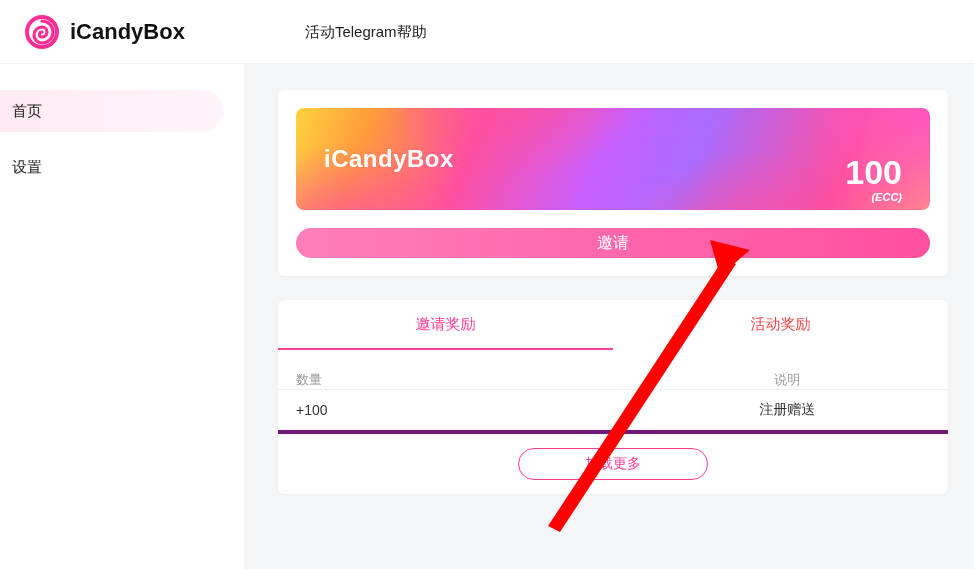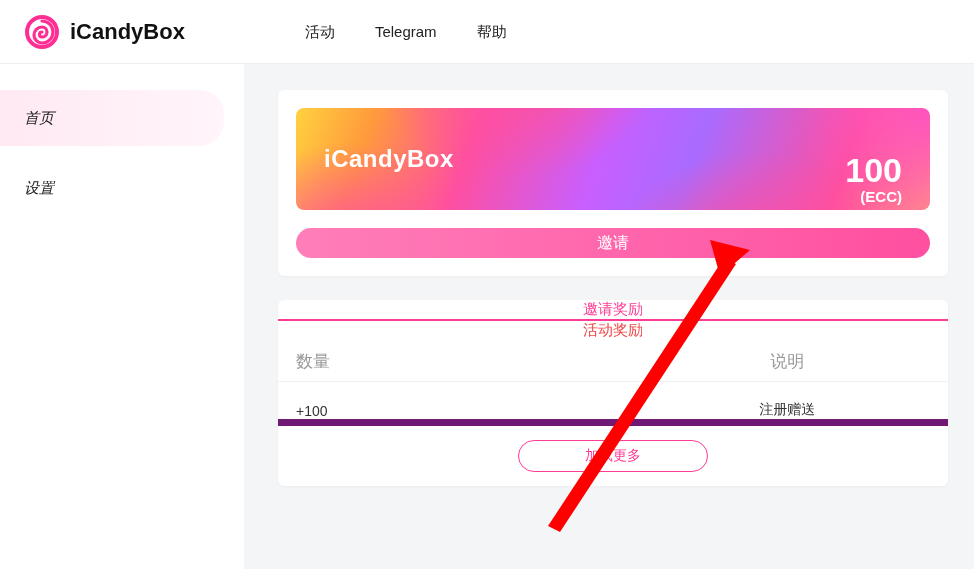--- a/index.html
+++ b/index.html
@@ -26,21 +26,20 @@
     gap: 10px;
   }
   .logo-icon svg { display: block; }
   .brand {
     font-size: 22px;
     font-weight: 700;
     color: #111;
   }
   .topnav {
     display: flex;
-    gap: 40px;
     margin-left: 120px;
   }
   .topnav a {
     font-size: 15px;
     color: #222;
     text-decoration: none;
   }
   .header-border {
     position: absolute;
     left: 0; right: 0; bottom: 0;
@@ -51,31 +50,30 @@
   .layout {
     display: flex;
     height: calc(569px - 64px);
   }
   .sidebar {
     width: 244px;
     background: #fff;
     padding-top: 26px;
   }
   .side-item {
-    height: 56px;
-    display: flex;
-    align-items: center;
-    padding-left: 24px;
+    height: 42px;
+    display: flex;
+    align-items: center;
+    padding-left: 12px;
     font-size: 15px;
     color: #222;
     cursor: pointer;
     border-radius: 0 24px 24px 0;
     margin-right: 20px;
     margin-bottom: 14px;
-    font-style: italic;
   }
   .side-item.active {
     background: linear-gradient(90deg, #ffe9f2 0%, #fff5fa 100%);
     color: #222;
   }
   .main {
     flex: 1;
     padding: 26px 26px 0 34px;
     overflow: hidden;
   }
@@ -111,22 +109,23 @@
   .hero-amount-wrap {
     text-align: right;
     margin-top: 40px;
   }
   .hero-amount {
     font-size: 34px;
     font-weight: 700;
     line-height: 1.05;
   }
   .hero-unit {
-    font-size: 15px;
+    font-size: 11px;
     font-weight: 600;
+    font-style: italic;
   }
   .hero-buttons {
     display: flex;
     gap: 24px;
     margin-top: 18px;
   }
   .pill-btn {
     flex: 1;
     height: 30px;
     border: none;
@@ -140,21 +139,20 @@
   
   .rewards-card {
     background: #fff;
     border-radius: 6px;
     margin-top: 24px;
     box-shadow: 0 1px 3px rgba(0,0,0,0.04);
     padding-bottom: 14px;
   }
   .tabs {
     display: flex;
-    flex-direction: column;
   }
   .tab {
     flex: 1;
     height: 50px;
     display: flex;
     align-items: center;
     justify-content: center;
     font-size: 15px;
     color: #ef4444;
     cursor: pointer;
@@ -163,31 +161,31 @@
   .tab.active {
     color: #ff3d94;
     border-bottom: 2px solid #ff3d94;
   }
   .table-head, .table-row {
     display: flex;
     padding: 0 18px;
   }
   .table-head {
     height: 40px;
-    align-items: center;
+    align-items: flex-end;
     color: #999;
-    font-size: 17px;
+    font-size: 13px;
     border-bottom: 1px solid #f0f0f0;
   }
   .table-row {
     height: 44px;
-    align-items: flex-end;
+    align-items: center;
     font-size: 14px;
     color: #333;
-    border-bottom: 7px solid #701a75;
+    border-bottom: 4px solid #701a75;
   }
   .col-qty { width: 55%; }
   .col-desc { width: 45%; text-align: center; }
   .load-more-wrap {
     display: flex;
     justify-content: center;
     margin-top: 14px;
   }
   .load-more {
     width: 190px;

